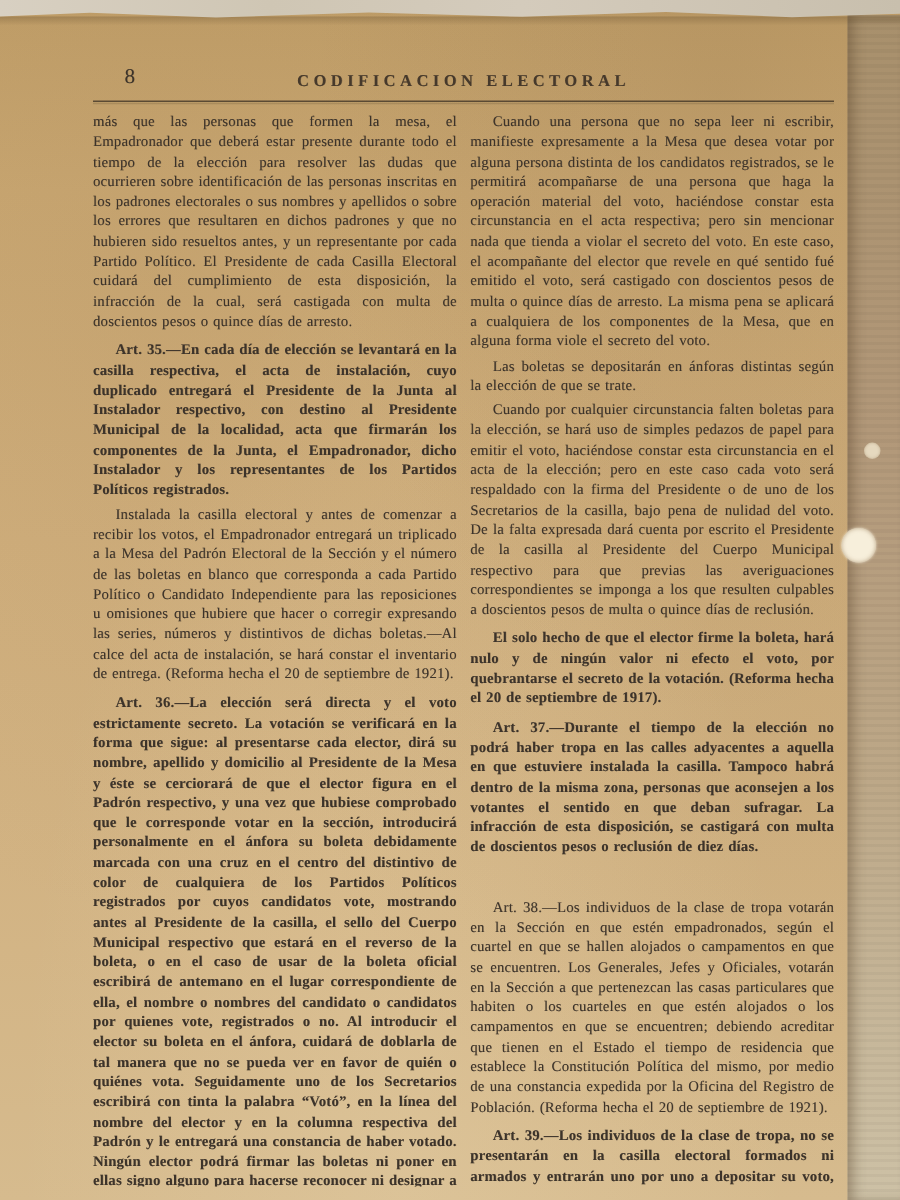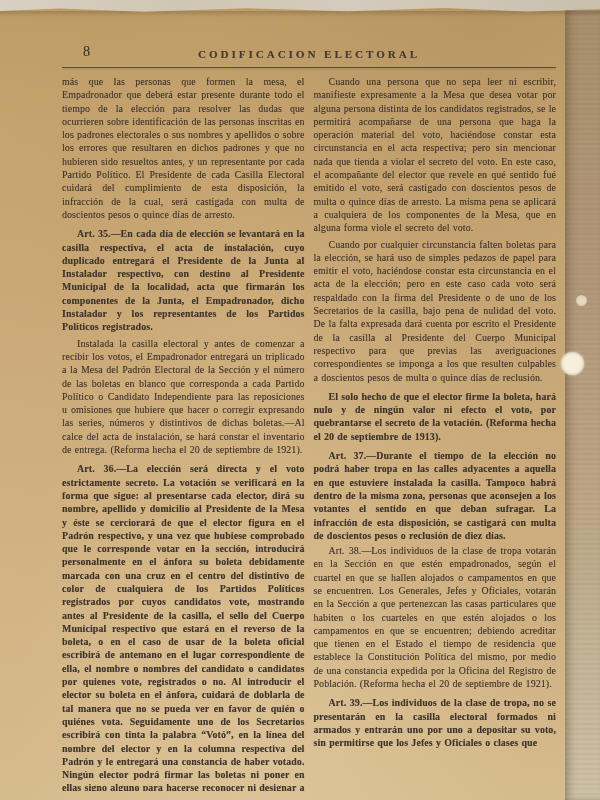--- a/index.html
+++ b/index.html
@@ -135,21 +135,21 @@
     font-size: 9.8px;
     line-height: 13.3px;
     letter-spacing: 0.15px;
     word-spacing: 0.6px;
   }
 
   .col p { margin: 0; }
   .col p.ind { text-indent: 15px; }
   .col p.gap-sm { margin-top: 3px; }
   .col p.gap { margin-top: 6px; font-weight: bold; }
-  .col p.gap-lg { margin-top: 2px; }
+  .col p.gap-lg { margin-top: 27px; }
 </style>
 </head>
 <body>
 
 <div class="scan">
   <div class="paper"></div>
   <div class="right-strip"></div>
   <div class="top-strip-shadow"></div>
   <div class="top-strip"></div>
   <div class="hole-small"></div>
@@ -164,21 +164,22 @@
 
     <div class="cols">
       <div class="col">
         <p class="cont">más que las personas que formen la mesa, el Empadronador que deberá estar presente durante todo el tiempo de la elección para resolver las dudas que ocurrieren sobre identificación de las personas inscritas en los padrones electorales o sus nombres y apellidos o sobre los errores que resultaren en dichos padrones y que no hubieren sido resueltos antes, y un representante por cada Partido Político. El Presidente de cada Casilla Electoral cuidará del cumplimiento de esta disposición, la infracción de la cual, será castigada con multa de doscientos pesos o quince días de arresto.</p>
         <p class="ind gap">Art. 35.—En cada día de elección se levantará en la casilla respectiva, el acta de instalación, cuyo duplicado entregará el Presidente de la Junta al Instalador respectivo, con destino al Presidente Municipal de la localidad, acta que firmarán los componentes de la Junta, el Empadronador, dicho Instalador y los representantes de los Partidos Políticos registrados.</p>
         <p class="ind gap-sm">Instalada la casilla electoral y antes de comenzar a recibir los votos, el Empadronador entregará un triplicado a la Mesa del Padrón Electoral de la Sección y el número de las boletas en blanco que corresponda a cada Partido Político o Candidato Independiente para las reposiciones u omisiones que hubiere que hacer o corregir expresando las series, números y distintivos de dichas boletas.—Al calce del acta de instalación, se hará constar el inventario de entrega. (Reforma hecha el 20 de septiembre de 1921).</p>
         <p class="ind gap">Art. 36.—La elección será directa y el voto estrictamente secreto. La votación se verificará en la forma que sigue: al presentarse cada elector, dirá su nombre, apellido y domicilio al Presidente de la Mesa y éste se cerciorará de que el elector figura en el Padrón respectivo, y una vez que hubiese comprobado que le corresponde votar en la sección, introducirá personalmente en el ánfora su boleta debidamente marcada con una cruz en el centro del distintivo de color de cualquiera de los Partidos Políticos registrados por cuyos candidatos vote, mostrando antes al Presidente de la casilla, el sello del Cuerpo Municipal respectivo que estará en el reverso de la boleta, o en el caso de usar de la boleta oficial escribirá de antemano en el lugar correspondiente de ella, el nombre o nombres del candidato o candidatos por quienes vote, registrados o no. Al introducir el elector su boleta en el ánfora, cuidará de doblarla de tal manera que no se pueda ver en favor de quién o quiénes vota. Seguidamente uno de los Secretarios escribirá con tinta la palabra “Votó”, en la línea del nombre del elector y en la columna respectiva del Padrón y le entregará una constancia de haber votado. Ningún elector podrá firmar las boletas ni poner en ellas signo alguno para hacerse reconocer ni designar a mayor número de personas que las que debe elegir bajo pena de nulidad.</p>
       </div>
       <div class="col">
         <p class="ind">Cuando una persona que no sepa leer ni escribir, manifieste expresamente a la Mesa que desea votar por alguna persona distinta de los candidatos registrados, se le permitirá acompañarse de una persona que haga la operación material del voto, haciéndose constar esta circunstancia en el acta respectiva; pero sin mencionar nada que tienda a violar el secreto del voto. En este caso, el acompañante del elector que revele en qué sentido fué emitido el voto, será castigado con doscientos pesos de multa o quince días de arresto. La misma pena se aplicará a cualquiera de los componentes de la Mesa, que en alguna forma viole el secreto del voto.</p>
+        <p class="ind gap-sm">Las boletas se depositarán en ánforas distintas según la elección de que se trate.</p>
         <p class="ind gap-sm">Cuando por cualquier circunstancia falten boletas para la elección, se hará uso de simples pedazos de papel para emitir el voto, haciéndose constar esta circunstancia en el acta de la elección; pero en este caso cada voto será respaldado con la firma del Presidente o de uno de los Secretarios de la casilla, bajo pena de nulidad del voto. De la falta expresada dará cuenta por escrito el Presidente de la casilla al Presidente del Cuerpo Municipal respectivo para que previas las averiguaciones correspondientes se imponga a los que resulten culpables a doscientos pesos de multa o quince días de reclusión.</p>
-        <p class="ind gap">El solo hecho de que el elector firme la boleta, hará nulo y de ningún valor ni efecto el voto, por quebrantarse el secreto de la votación. (Reforma hecha el 20 de septiembre de 1913).</p>
+        <p class="ind gap">El solo hecho de que el elector firme la boleta, hará nulo y de ningún valor ni efecto el voto, por quebrantarse el secreto de la votación. (Reforma hecha el 20 de septiembre de 1917).</p>
         <p class="ind gap">Art. 37.—Durante el tiempo de la elección no podrá haber tropa en las calles adyacentes a aquella en que estuviere instalada la casilla. Tampoco habrá dentro de la misma zona, personas que aconsejen a los votantes el sentido en que deban sufragar. La infracción de esta disposición, se castigará con multa de doscientos pesos o reclusión de diez días.</p>
         <p class="ind gap-lg">Art. 38.—Los individuos de la clase de tropa votarán en la Sección en que estén empadronados, según el cuartel en que se hallen alojados o campamentos en que se encuentren. Los Generales, Jefes y Oficiales, votarán en la Sección a que pertenezcan las casas particulares que habiten o los cuarteles en que estén alojados o los campamentos en que se encuentren; debiendo acreditar que tienen en el Estado el tiempo de residencia que establece la Constitución Política del mismo, por medio de una constancia expedida por la Oficina del Registro de Población. (Reforma hecha el 20 de septiembre de 1921).</p>
         <p class="ind gap">Art. 39.—Los individuos de la clase de tropa, no se presentarán en la casilla electoral formados ni armados y entrarán uno por uno a depositar su voto, sin permitirse que los Jefes y Oficiales o clases que</p>
       </div>
     </div>
   </div>
 </div>
 
 </body></html>

